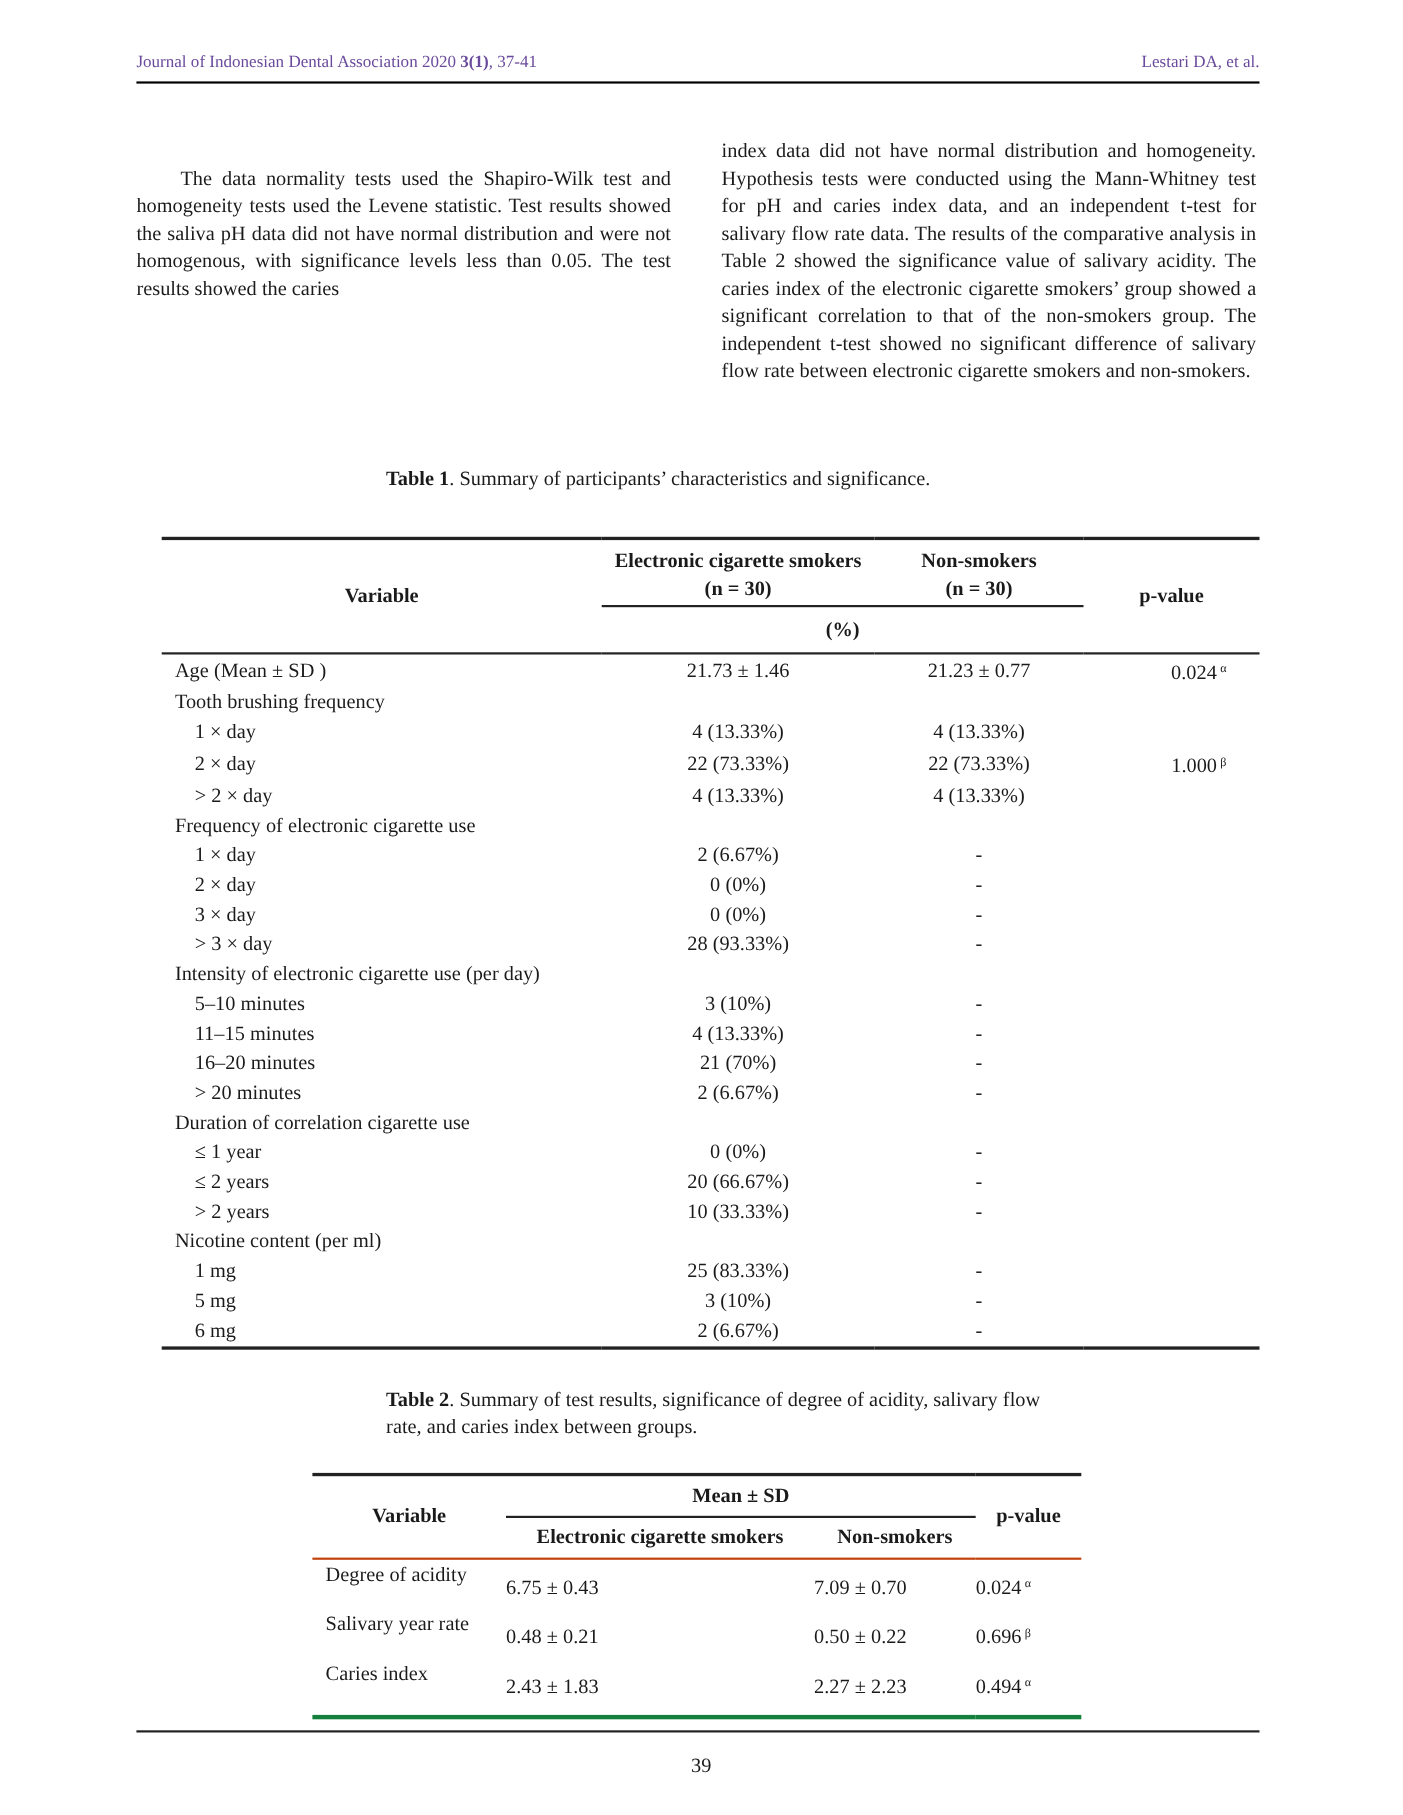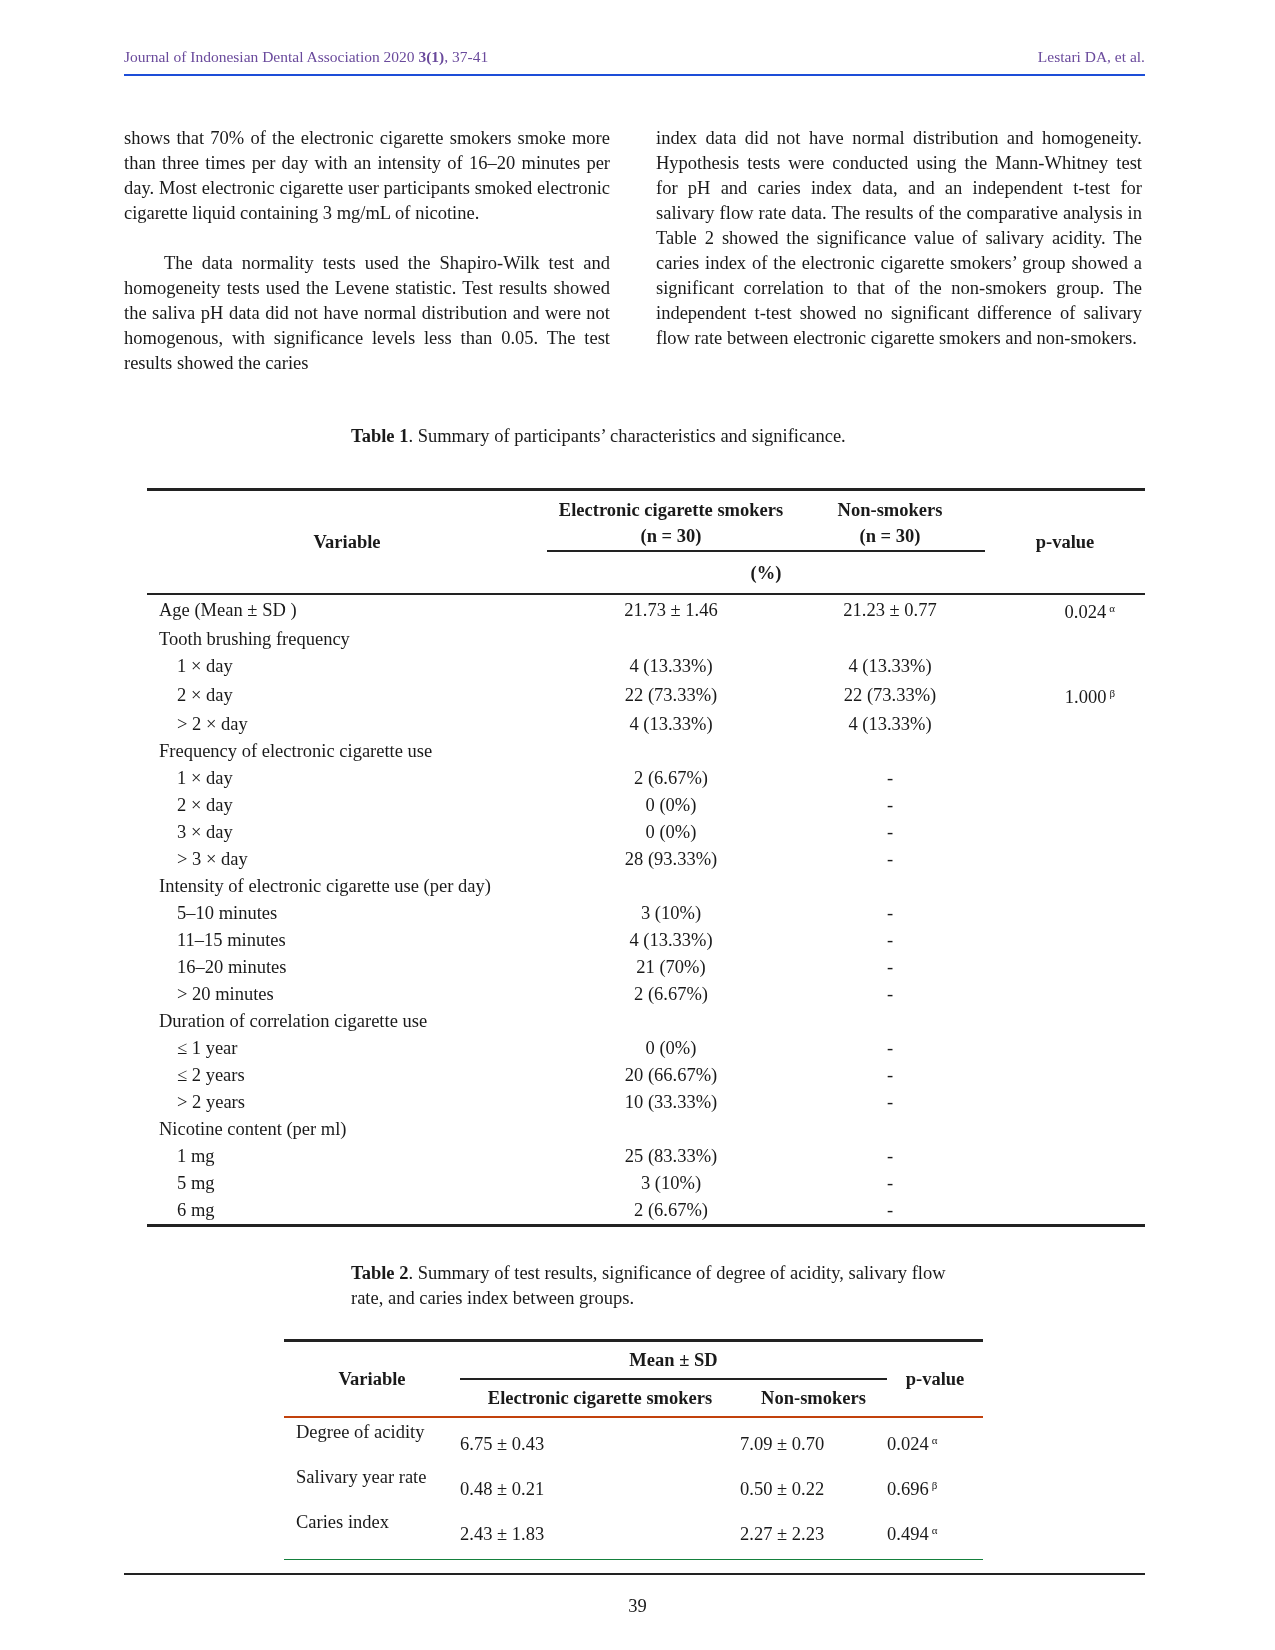--- a/index.html
+++ b/index.html
@@ -1,20 +1,20 @@
 <!DOCTYPE html>
 <html><head>
 <meta charset="utf-8">
 <style>
   html, body { margin: 0; padding: 0; background: #ffffff; }
   body { width: 1275px; height: 1650px; position: relative; overflow: hidden;
          font-family: "Liberation Serif", "DejaVu Serif", serif; color: #1a1a1a; }
   .abs { position: absolute; }
   .header { left: 124px; top: 46px; width: 1021px; height: 28px;
-            border-bottom: 2px solid #1d4ed8; font-size: 15.5px; color: #6a4a9c; }
+            border-bottom: 2px solid #000000; font-size: 15.5px; color: #6a4a9c; }
   .header .left { position: absolute; left: 0; top: 2px; }
   .header .right { position: absolute; right: 0; top: 2px; text-align: right; }
   .header b { font-weight: bold; }
   .col { top: 126px; width: 486px; font-size: 18.5px; line-height: 25px; text-align: justify; }
   .col p { margin: 0; }
   .col p.indent { text-indent: 40px; margin-top: 25px; }
   .col-left { left: 124px; }
   .col-right { left: 656px; }
   .caption { font-size: 18.5px; line-height: 25px; }
   .caption b { font-weight: bold; }
@@ -41,21 +41,20 @@
 </style>
 </head>
 <body>
 
 <div class="abs header">
   <span class="left"><span>Journal of Indonesian Dental Association 2020 </span><b>3(1)</b><span>, 37-41</span></span>
   <span class="right">Lestari DA, et al.</span>
 </div>
 
 <div class="abs col col-left">
-  <p>shows that 70% of the electronic cigarette smokers smoke more than three times per day with an intensity of 16–20 minutes per day. Most electronic cigarette user participants smoked electronic cigarette liquid containing 3 mg/mL of nicotine.</p>
   <p class="indent">The data normality tests used the Shapiro-Wilk test and homogeneity tests used the Levene statistic. Test results showed the saliva pH data did not have normal distribution and were not homogenous, with significance levels less than 0.05. The test results showed the caries</p>
 </div>
 
 <div class="abs col col-right">
   <p>index data did not have normal distribution and homogeneity. Hypothesis tests were conducted using the Mann-Whitney test for pH and caries index data, and an independent t-test for salivary flow rate data. The results of the comparative analysis in Table 2 showed the significance value of salivary acidity. The caries index of the electronic cigarette smokers’ group showed a significant correlation to that of the non-smokers group. The independent t-test showed no significant difference of salivary flow rate between electronic cigarette smokers and non-smokers.</p>
 </div>
 
 <div class="abs caption cap1"><b>Table 1</b><span>. Summary of participants’ characteristics and significance.</span></div>
 
 <table class="t1">
@@ -245,21 +244,21 @@
     <td class="c">6.75 ± 0.43</td>
     <td class="c">7.09 ± 0.70</td>
     <td class="c"><span>0.024</span><sup>α</sup></td>
   </tr>
   <tr>
     <td class="var">Salivary year rate</td>
     <td class="c">0.48 ± 0.21</td>
     <td class="c">0.50 ± 0.22</td>
     <td class="c"><span>0.696</span><sup>β</sup></td>
   </tr>
-  <tr style="border-bottom:1px solid #15803d;">
+  <tr style="border-bottom:4px solid #15803d;">
     <td class="var" style="padding-bottom:10px;">Caries index</td>
     <td class="c" style="padding-bottom:6px;">2.43 ± 1.83</td>
     <td class="c" style="padding-bottom:6px;">2.27 ± 2.23</td>
     <td class="c" style="padding-bottom:6px;"><span>0.494</span><sup>α</sup></td>
   </tr>
 </tbody>
   </table>
 
 <div class="abs footer-rule"></div>
 <div class="abs page-num">39</div>

